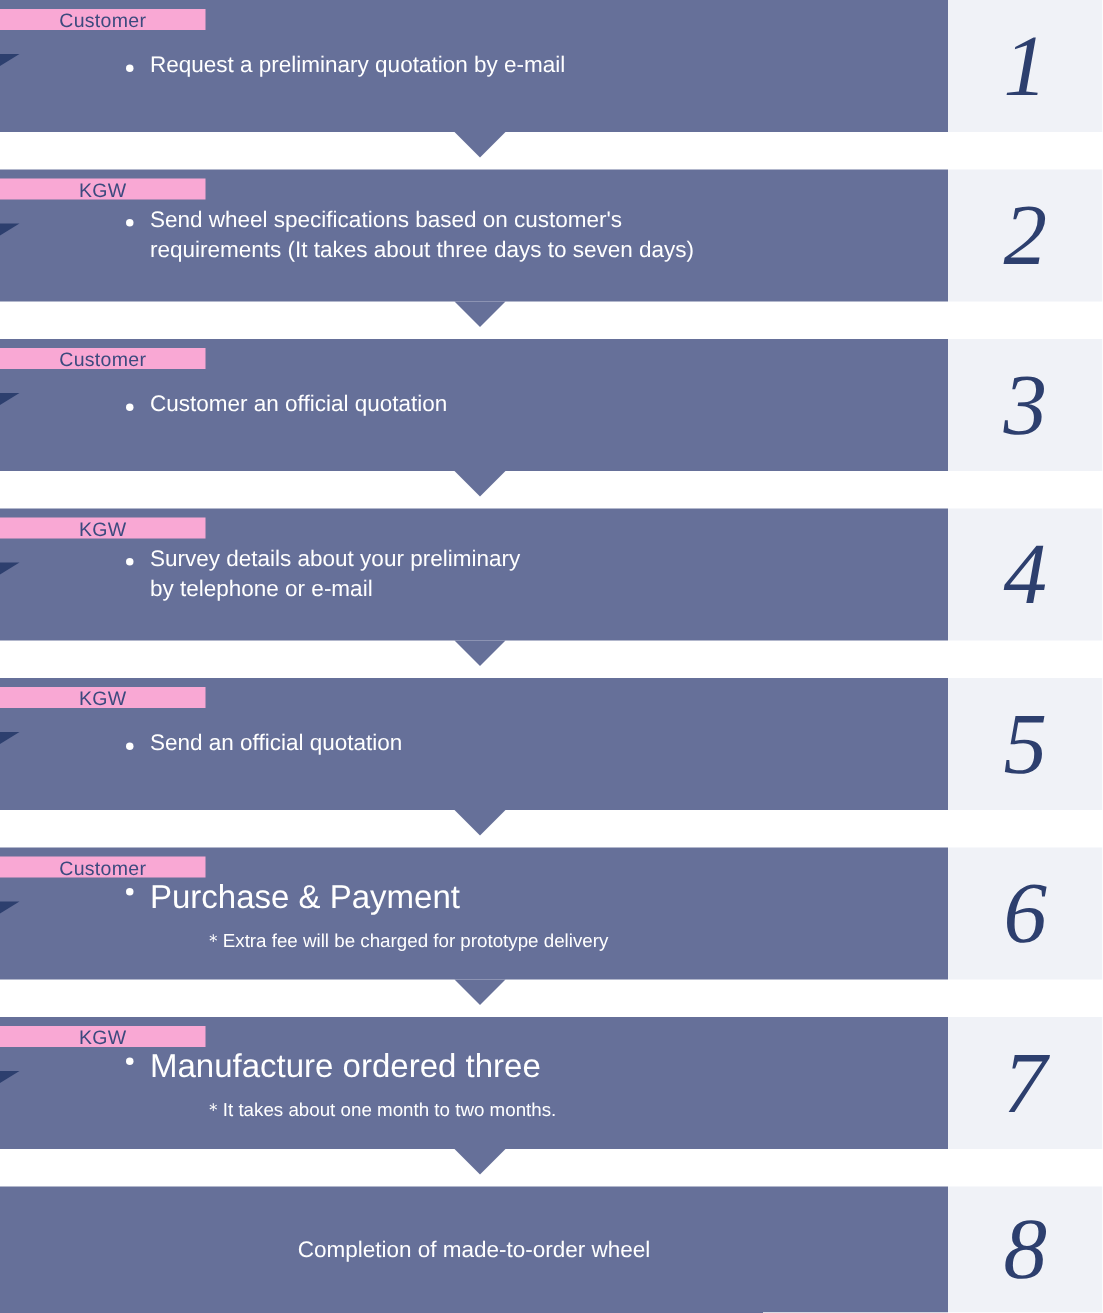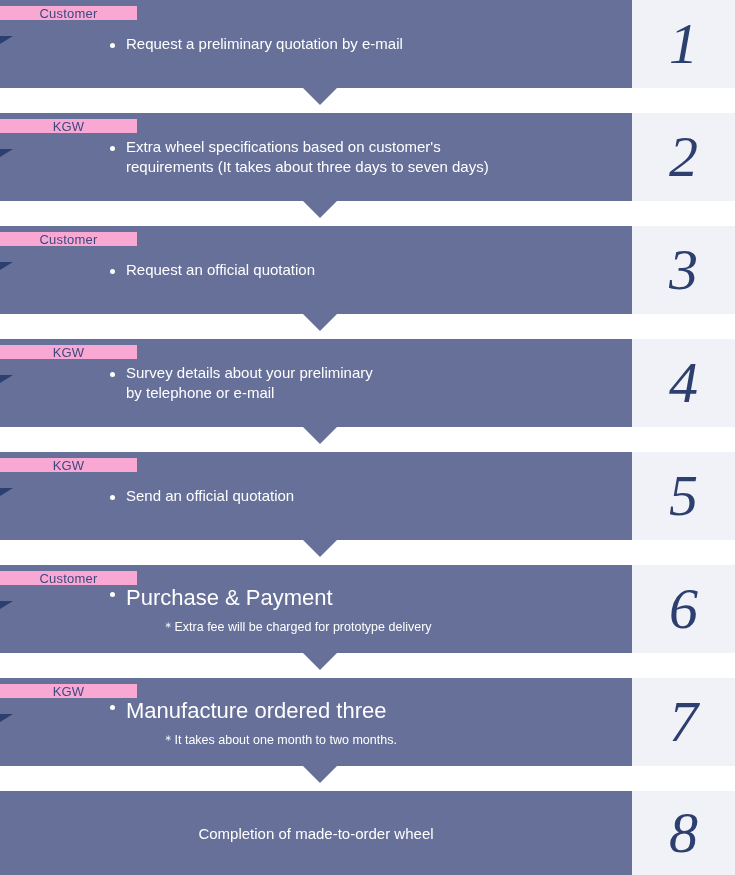--- a/index.html
+++ b/index.html
@@ -70,21 +70,21 @@
     left:0;
     top:36px;
     width:0; height:0;
     border-left:13px solid #2d3f6e;
     border-bottom:8px solid transparent;
     z-index:4;
   }
 
   
   .body{
-    padding-left:110px;
+    padding-left:84px;
     padding-right:14px;
     width:100%;
   }
   .line{
     display:flex;
     align-items:flex-start;
     color:#ffffff;
   }
   .bullet{
     flex-shrink:0;
@@ -155,40 +155,40 @@
     <div class="arrow" style="top: 88px;"></div>
     <div class="step" style="top: 113px; height: 88px;">
       <div class="block" style="height: 88px;">
         <div class="tag">
           <span class="tag-label">KGW</span>
         </div>
         <div class="tag-notch"></div>
         <div class="body">
           <div class="line">
             <span class="bullet"></span>
-            <span class="txt">Extra wheel specifications based on customer's
+            <span class="txt">Send wheel specifications based on customer's
 requirements (It takes about three days to seven days)</span>
           </div>
         </div>
       </div>
       <div class="numcell" style="height: 88px;">
         <div class="num">2</div>
       </div>
     </div>
     <div class="arrow" style="top: 201px;"></div>
     <div class="step" style="top: 226px; height: 88px;">
       <div class="block" style="height: 88px;">
         <div class="tag">
           <span class="tag-label">Customer</span>
         </div>
         <div class="tag-notch"></div>
         <div class="body">
           <div class="line">
             <span class="bullet"></span>
-            <span class="txt">Request an official quotation</span>
+            <span class="txt">Customer an official quotation</span>
           </div>
         </div>
       </div>
       <div class="numcell" style="height: 88px;">
         <div class="num">3</div>
       </div>
     </div>
     <div class="arrow" style="top: 314px;"></div>
     <div class="step" style="top: 339px; height: 88px;">
       <div class="block" style="height: 88px;">

